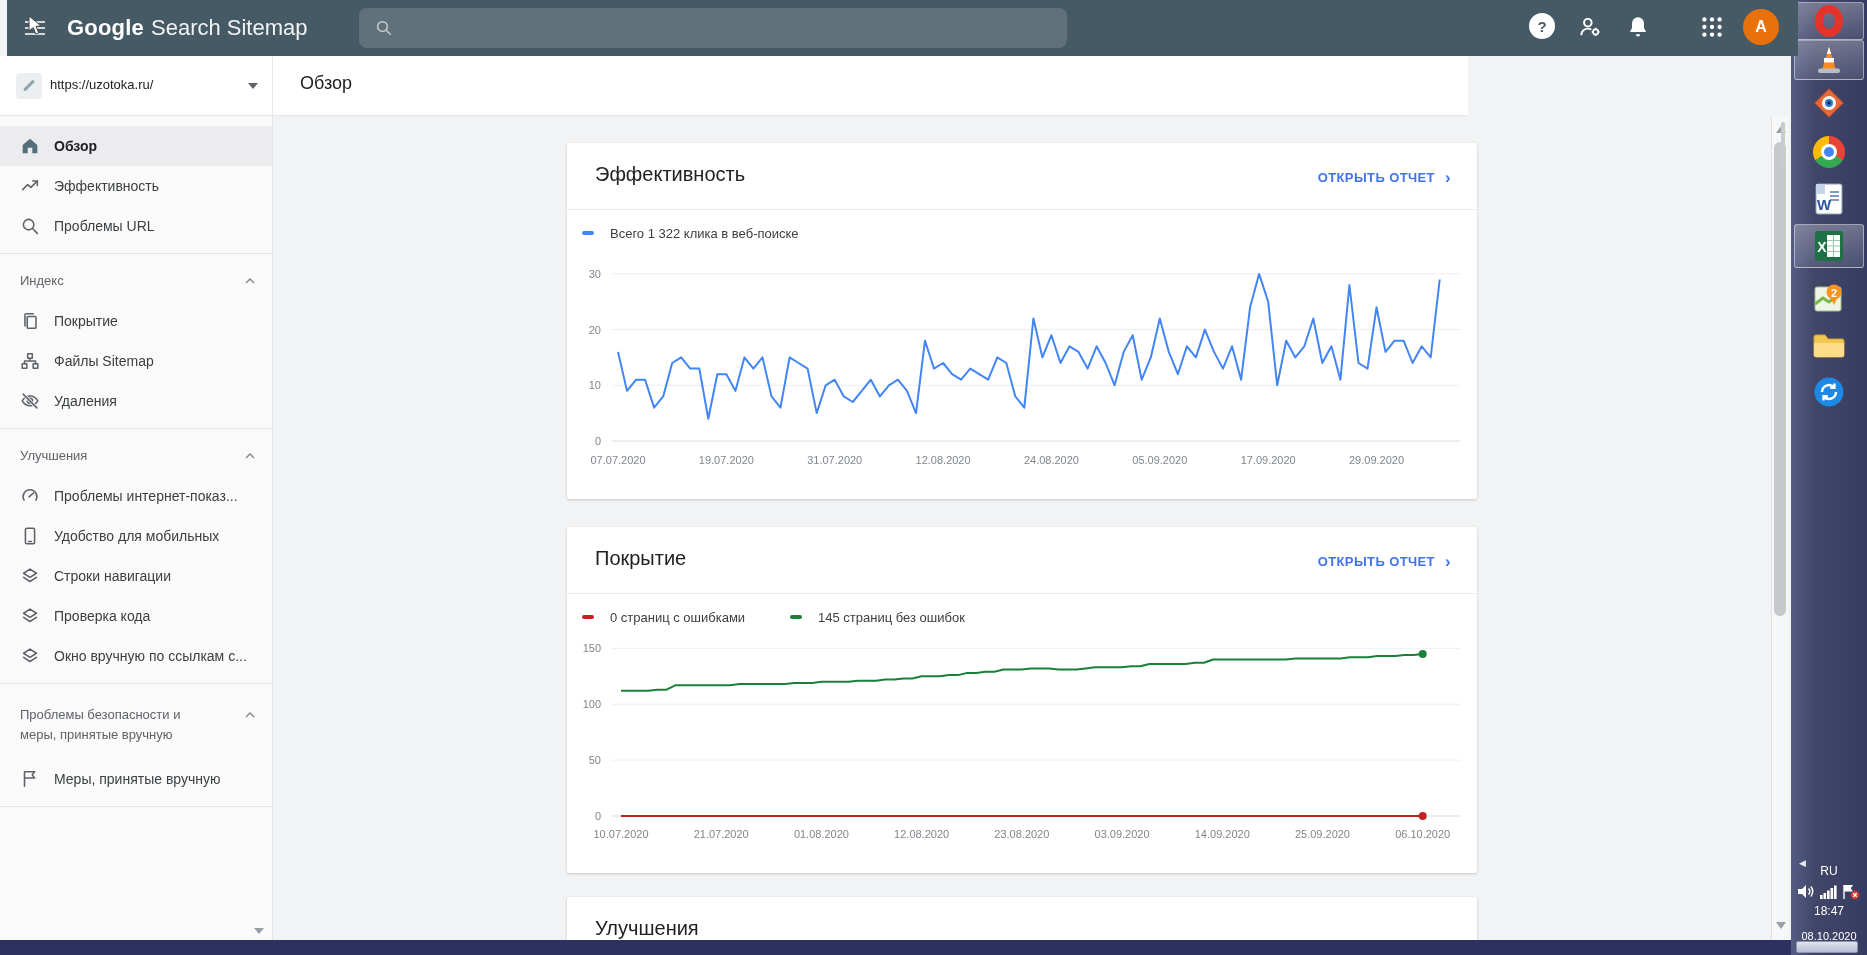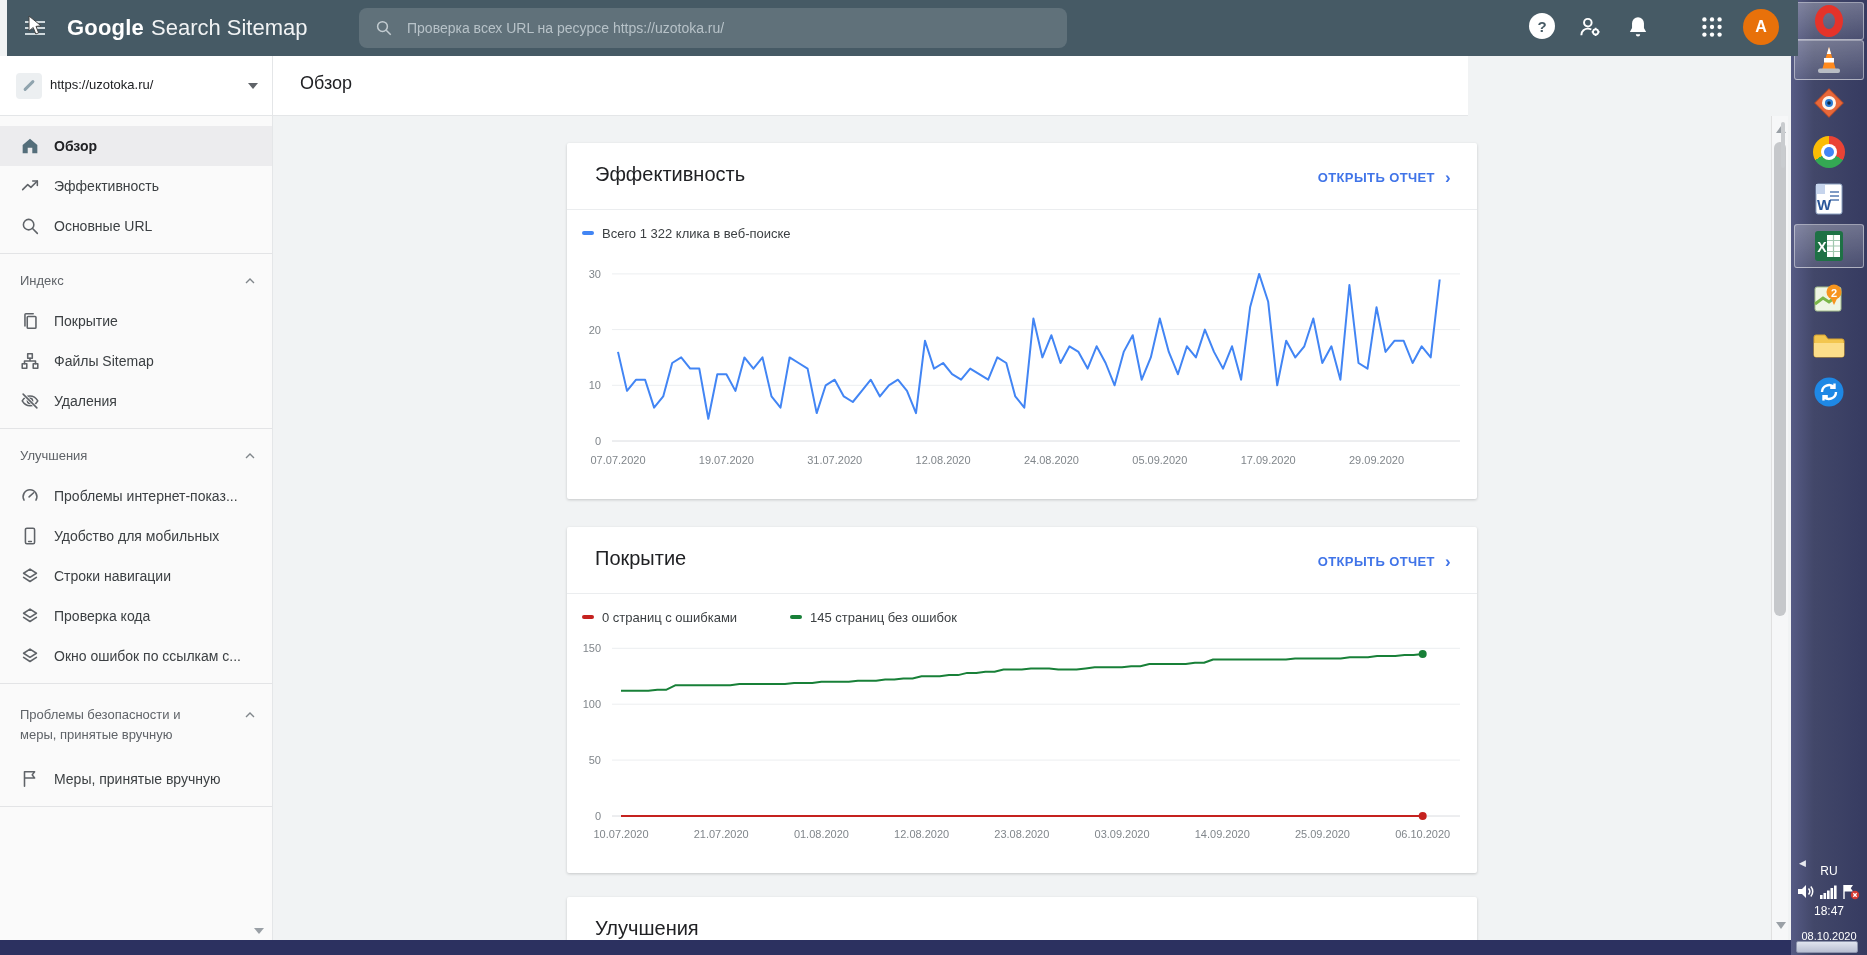--- a/index.html
+++ b/index.html
@@ -46,21 +46,21 @@
   
   .main{position:absolute;left:274px;top:116px;width:1497px;height:824px;background:#f1f3f4;overflow:hidden;}
   .card{position:absolute;left:293px;width:910px;background:#fff;border-radius:2px;box-shadow:0 1px 3px rgba(0,0,0,.18);}
   .card-head{position:absolute;left:0;top:0;width:100%;height:64px;}
   .card-title{position:absolute;left:28px;top:20px;font-size:20px;color:#202124;}
   .card-link{position:absolute;right:26px;top:25px;font-size:13px;font-weight:bold;letter-spacing:.4px;color:#4074e8;cursor:pointer;}
   .card-link .chev{font-size:17px;font-weight:bold;margin-left:10px;vertical-align:-1px;}
   .card-div{position:absolute;left:0;top:66px;width:100%;height:1px;background:#ebedef;}
   .legend{position:absolute;top:81px;height:18px;display:flex;align-items:center;}
   .legend .dash{width:12px;height:4px;border-radius:2px;margin-right:8px;}
-  .legend .txt{font-size:13px;color:#3c4043;}
+  .legend .txt{font-size:13px;color:#3c4043;margin-left:8px;}
   .chart-svg{position:absolute;left:0;top:0;}
   
   .pagescroll{position:absolute;left:1771px;top:116px;width:17px;height:824px;background:#f6f7f8;border-left:1px solid #e0e0e0;}
   .ps-arrow{position:absolute;left:4px;width:0;height:0;border-left:5px solid transparent;border-right:5px solid transparent;}
   .ps-up{top:10px;border-bottom:7px solid #9aa0a6;}
   .ps-dn{top:806px;border-top:7px solid #9aa0a6;}
   .ps-thumb{position:absolute;left:2px;top:26px;width:12px;height:474px;background:#c6c8cb;border-radius:6px;}
   .bottom-strip{position:absolute;left:0;top:940px;width:1791px;height:15px;background:#2c3160;}
   
   .taskbar{position:absolute;left:1791px;top:0;width:76px;height:955px;background:linear-gradient(90deg,#565b85 0%,#424769 30%,#363b61 100%);}
@@ -91,21 +91,20 @@
       </div>
       <div class="logo">
         <span class="bold">Google</span>
         <span class="light">Search Sitemap</span>
       </div>
       <div class="searchbar">
         <svg width="18" height="18" viewBox="0 0 24 24">
             <circle cx="10" cy="10" r="6.5" fill="none" stroke="#c3ccd1" stroke-width="2"></circle>
             <path d="M15 15 L21 21" stroke="#c3ccd1" stroke-width="2"></path>
           </svg>
-        <input value="" placeholder="Проверка всех URL на ресурсе https://uzotoka.ru/" style="">
       </div>
       <div class="circle-help">?</div>
       <svg class="appbar-icon" style="left:1570px" viewBox="0 0 24 24" width="26" height="26">
           <circle cx="10" cy="8" r="3.5" fill="none" stroke="#fff" stroke-width="1.8"></circle>
           <path d="M4 19.5 c0-3.8 3.2-6 6-6 1.2 0 2.3.3 3.2.8" fill="none" stroke="#fff" stroke-width="1.8"></path>
           <circle cx="17.2" cy="16.5" r="2.4" fill="none" stroke="#fff" stroke-width="1.6"></circle>
           <path d="M17.2 12.8 v1.4 M17.2 18.8 v1.4 M13.6 16.5 h1.4 M19.4 16.5 h1.4" stroke="#fff" stroke-width="1.6"></path>
         </svg>
       <svg class="appbar-icon" style="left:1618px" viewBox="0 0 24 24" width="26" height="26">
           <path d="M12 3 a5.5 5.5 0 0 1 5.5 5.5 V13 l2 3.5 H4.5 L6.5 13 V8.5 A5.5 5.5 0 0 1 12 3 Z" fill="#fff"></path>
@@ -148,21 +147,21 @@
               <path d="M4 16 L9.5 10.5 L13 13.5 L20 6.5" stroke="#5f6368" stroke-width="1.7" fill="none" stroke-linejoin="round" stroke-linecap="round"></path>
               <path d="M15 6.5 h5 v5" stroke="#5f6368" stroke-width="1.7" fill="none" stroke-linejoin="round" stroke-linecap="round"></path>
             </svg></span>
           <span class="lb">Эффективность</span>
         </div>
         <div class="sb-item">
           <span class="ic"><svg viewBox="0 0 24 24" width="22" height="22">
               <circle cx="10.5" cy="10.5" r="5.7" stroke="#5f6368" stroke-width="1.7" fill="none" stroke-linejoin="round" stroke-linecap="round"></circle>
               <path d="M14.8 14.8 L20 20" stroke="#5f6368" stroke-width="1.7" fill="none" stroke-linejoin="round" stroke-linecap="round"></path>
             </svg></span>
-          <span class="lb">Основные URL</span>
+          <span class="lb">Проблемы URL</span>
         </div>
         <div class="sb-divider"></div>
         <div class="sb-header">
           <span class="lb">Индекс</span>
           <span class="chev"><svg viewBox="0 0 24 24" width="16" height="16">
               <path d="M6 15 L12 9 L18 15" stroke="#80868b" stroke-width="2" fill="none"></path>
             </svg></span>
         </div>
         <div class="sb-item">
           <span class="ic"><svg viewBox="0 0 24 24" width="22" height="22">
@@ -222,21 +221,21 @@
               <path d="M12 4.5 L19 9 L12 13.5 L5 9 Z" stroke="#5f6368" stroke-width="1.7" fill="none" stroke-linejoin="round" stroke-linecap="round"></path>
               <path d="M5 13.5 L12 18 L19 13.5" stroke="#5f6368" stroke-width="1.7" fill="none" stroke-linejoin="round" stroke-linecap="round"></path>
             </svg></span>
           <span class="lb">Проверка кода</span>
         </div>
         <div class="sb-item">
           <span class="ic"><svg viewBox="0 0 24 24" width="22" height="22">
               <path d="M12 4.5 L19 9 L12 13.5 L5 9 Z" stroke="#5f6368" stroke-width="1.7" fill="none" stroke-linejoin="round" stroke-linecap="round"></path>
               <path d="M5 13.5 L12 18 L19 13.5" stroke="#5f6368" stroke-width="1.7" fill="none" stroke-linejoin="round" stroke-linecap="round"></path>
             </svg></span>
-          <span class="lb">Окно ошибок по ссылкам с...</span>
+          <span class="lb">Окно вручную по ссылкам с...</span>
         </div>
         <div class="sb-divider"></div>
         <div class="sb-header multi">
           <span class="lb">Проблемы безопасности и меры, принятые вручную</span>
           <span class="chev"><svg viewBox="0 0 24 24" width="16" height="16">
               <path d="M6 15 L12 9 L18 15" stroke="#80868b" stroke-width="2" fill="none"></path>
             </svg></span>
         </div>
         <div class="sb-item">
           <span class="ic"><svg viewBox="0 0 24 24" width="22" height="22">

